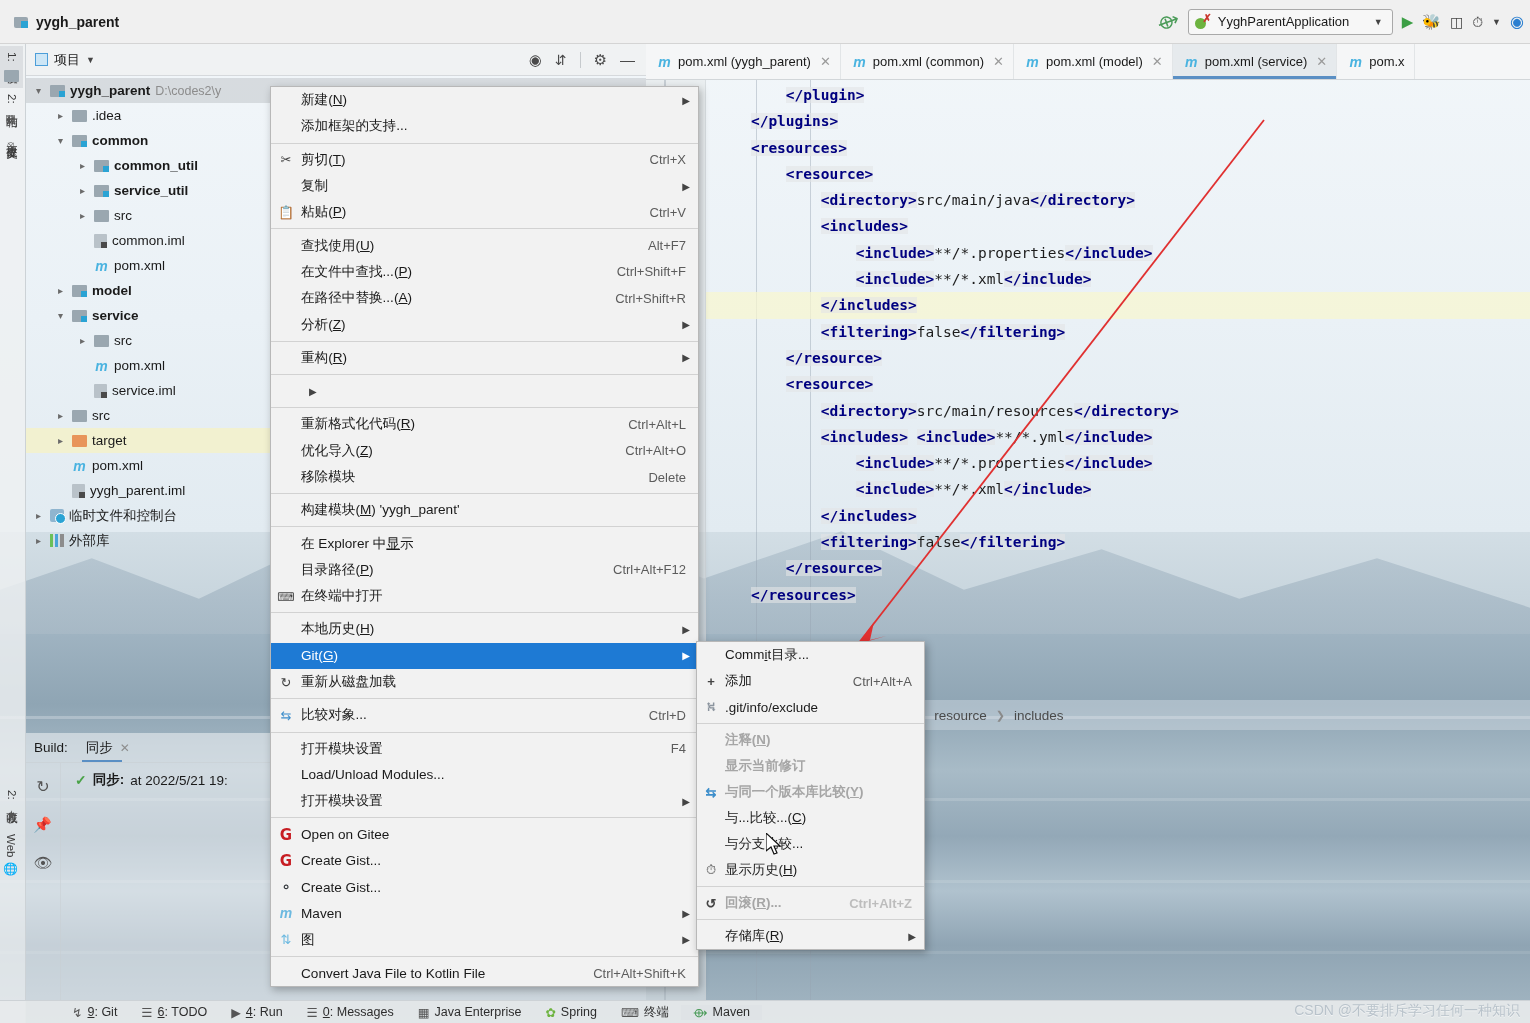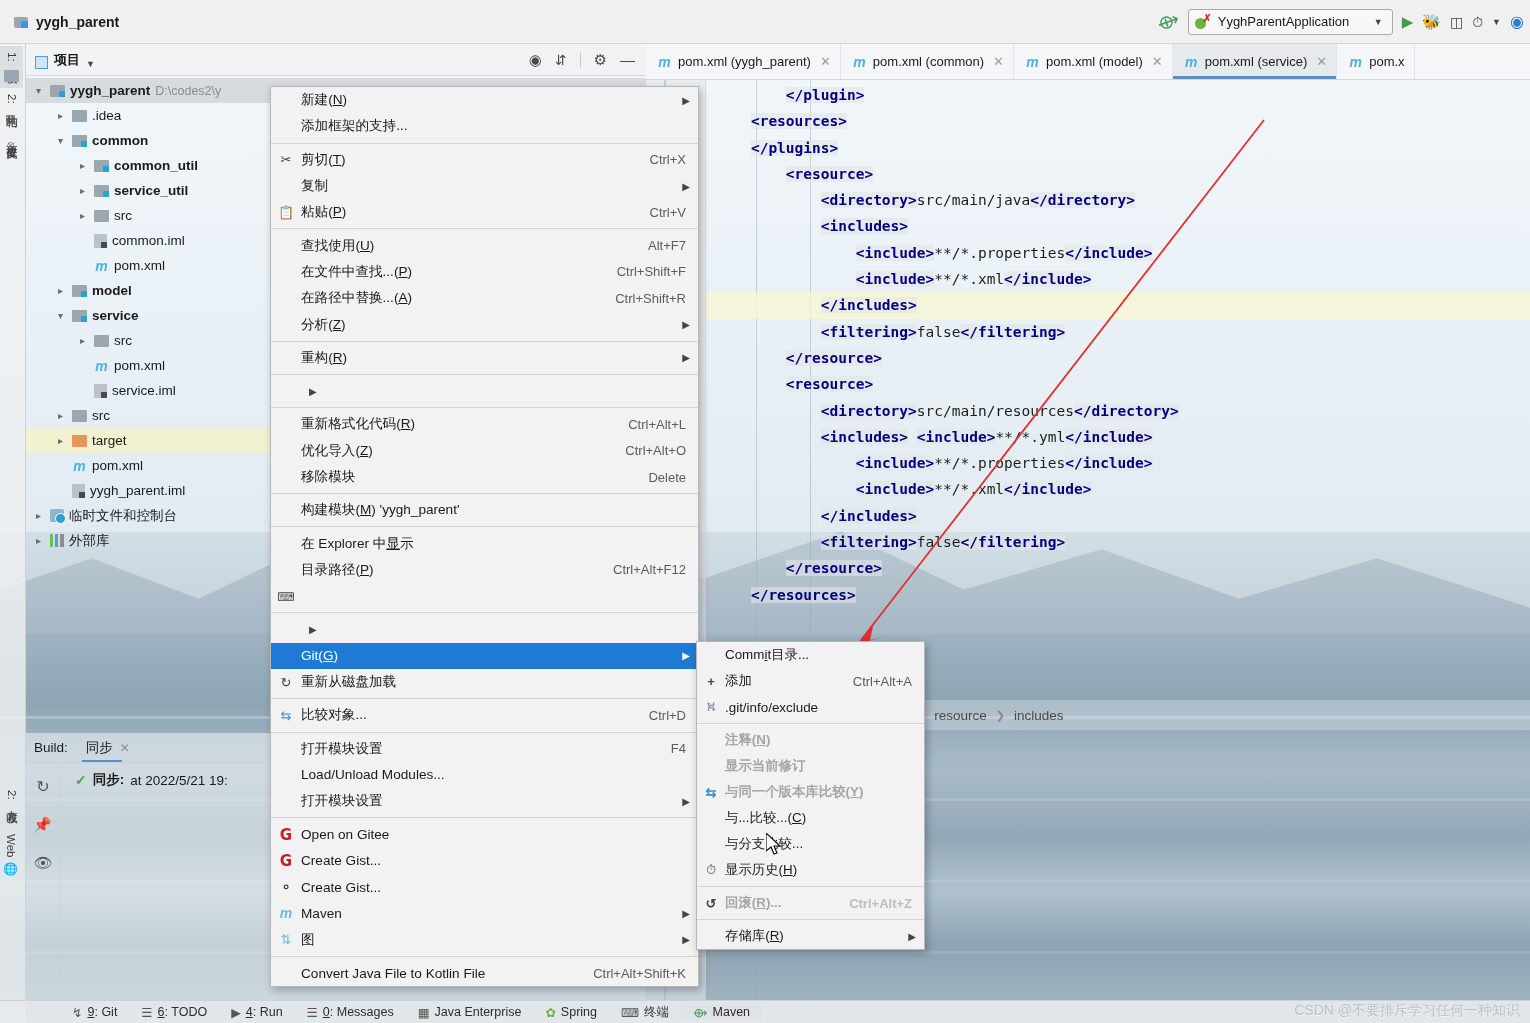--- a/index.html
+++ b/index.html
@@ -58,21 +58,21 @@
     background:rgba(238,240,242,.82); border-right:1px solid #ccd2d6; }
   .vbtn { writing-mode:vertical-rl; text-orientation:mixed; font-size:11.5px; color:#3a3a3a;
     padding:6px 4px; display:flex; align-items:center; gap:5px; white-space:nowrap; }
   .vbtn.sel { background:#dcdfe2; }
   .vbox { position:absolute; left:0; }
 
   
   .projwin { position:absolute; left:26px; top:44px; width:620px; height:680px; }
   .projhdr { height:32px; display:flex; align-items:center; background:rgba(240,241,242,.93);
     border-bottom:1px solid #d6d9dc; }
-  .projhdr .tabname { display:flex; align-items:flex-end; gap:6px; padding:0 9px; font-size:13px;font-weight:bold; }
+  .projhdr .tabname { display:flex; align-items:center; gap:6px; padding:0 9px; font-size:13px; }
   .blue-sq { width:13px; height:13px; border:1.6px solid #4c9ed9; background:#cde6f6; }
   .projhdr .icons { margin-left:auto; display:flex; align-items:center; gap:13px; padding-right:11px; color:#4a4a4a; }
   .sep-v { width:1px; height:16px; background:#c6cacd; }
 
   .tree { position:relative; padding-top:2px; font-size:13.5px; }
   .trow { height:25px; display:flex; align-items:center; gap:5px; padding-left:6px; white-space:nowrap; }
   .trow.sel { background:rgba(205,210,214,.75); }
   .trow.hl  { background:rgba(244,242,200,.82); }
   .arrow { width:13px; text-align:center; color:#6b6b6b; font-size:10px; }
   .arrow.blank { visibility:hidden; }
@@ -417,22 +417,22 @@
             <span></span>
           </div>
         <div class="fold minus" style="top:532px">
             <span></span>
           </div>
       </div>
       <div class="indent-g" style="left:110px"></div>
       <div class="indent-g" style="left:164px"></div>
       <div class="code" id="code-root">
           <div class="cl"><span class="txt">        </span><span class="tag">&lt;/plugin&gt;</span></div>
+          <div class="cl"><span class="txt">    </span><span class="tag">&lt;/plugins&gt;</span></div>
           <div class="cl"><span class="txt">    </span><span class="tag">&lt;resources&gt;</span></div>
-          <div class="cl"><span class="txt">    </span><span class="tag">&lt;/plugins&gt;</span></div>
           <div class="cl"><span class="txt">        </span><span class="tag">&lt;resource&gt;</span></div>
           <div class="cl"><span class="txt">            </span><span class="tag">&lt;directory&gt;</span><span class="txt">src/main/java</span><span class="tag">&lt;/directory&gt;</span></div>
           <div class="cl"><span class="txt">            </span><span class="tag">&lt;includes&gt;</span></div>
           <div class="cl"><span class="txt">                </span><span class="tag">&lt;include&gt;</span><span class="txt">**/*.properties</span><span class="tag">&lt;/include&gt;</span></div>
           <div class="cl"><span class="txt">                </span><span class="tag">&lt;include&gt;</span><span class="txt">**/*.xml</span><span class="tag">&lt;/include&gt;</span></div>
           <div class="cl hl"><span class="txt">            </span><span class="tag">&lt;/includes&gt;</span></div>
           <div class="cl"><span class="txt">            </span><span class="tag">&lt;filtering&gt;</span><span class="txt">false</span><span class="tag">&lt;/filtering&gt;</span></div>
           <div class="cl"><span class="txt">        </span><span class="tag">&lt;/resource&gt;</span></div>
           <div class="cl"><span class="txt">        </span><span class="tag">&lt;resource&gt;</span></div>
           <div class="cl"><span class="txt">            </span><span class="tag">&lt;directory&gt;</span><span class="txt">src/main/resources</span><span class="tag">&lt;/directory&gt;</span></div>
@@ -568,24 +568,26 @@
         <span class="mico"></span>
         <span class="mlab">在 Explorer 中<u>显</u>示</span>
       </div>
       <div class="mi">
         <span class="mico"></span>
         <span class="mlab">目录路径(<u>P</u>)</span>
         <span class="macc">Ctrl+Alt+F12</span>
       </div>
       <div class="mi">
         <span class="mico"><span style="font-size:12px">⌨</span></span>
-      </div>
-      <div class="msep"></div>
-      <div class="mi">
-        <span class="mico"></span>
+        <span class="mlab">在终端中打开</span>
+      </div>
+      <div class="msep"></div>
+      <div class="mi">
+        <span class="mico"></span>
+        <span class="mlab">本地历史(<u>H</u>)</span>
         <span class="msub">▶</span>
       </div>
       <div class="mi sel">
         <span class="mico"></span>
         <span class="mlab">Git(<u>G</u>)</span>
         <span class="msub">▶</span>
       </div>
       <div class="mi">
         <span class="mico"><span>↻</span></span>
         <span class="mlab">重新从磁盘加载</span>

